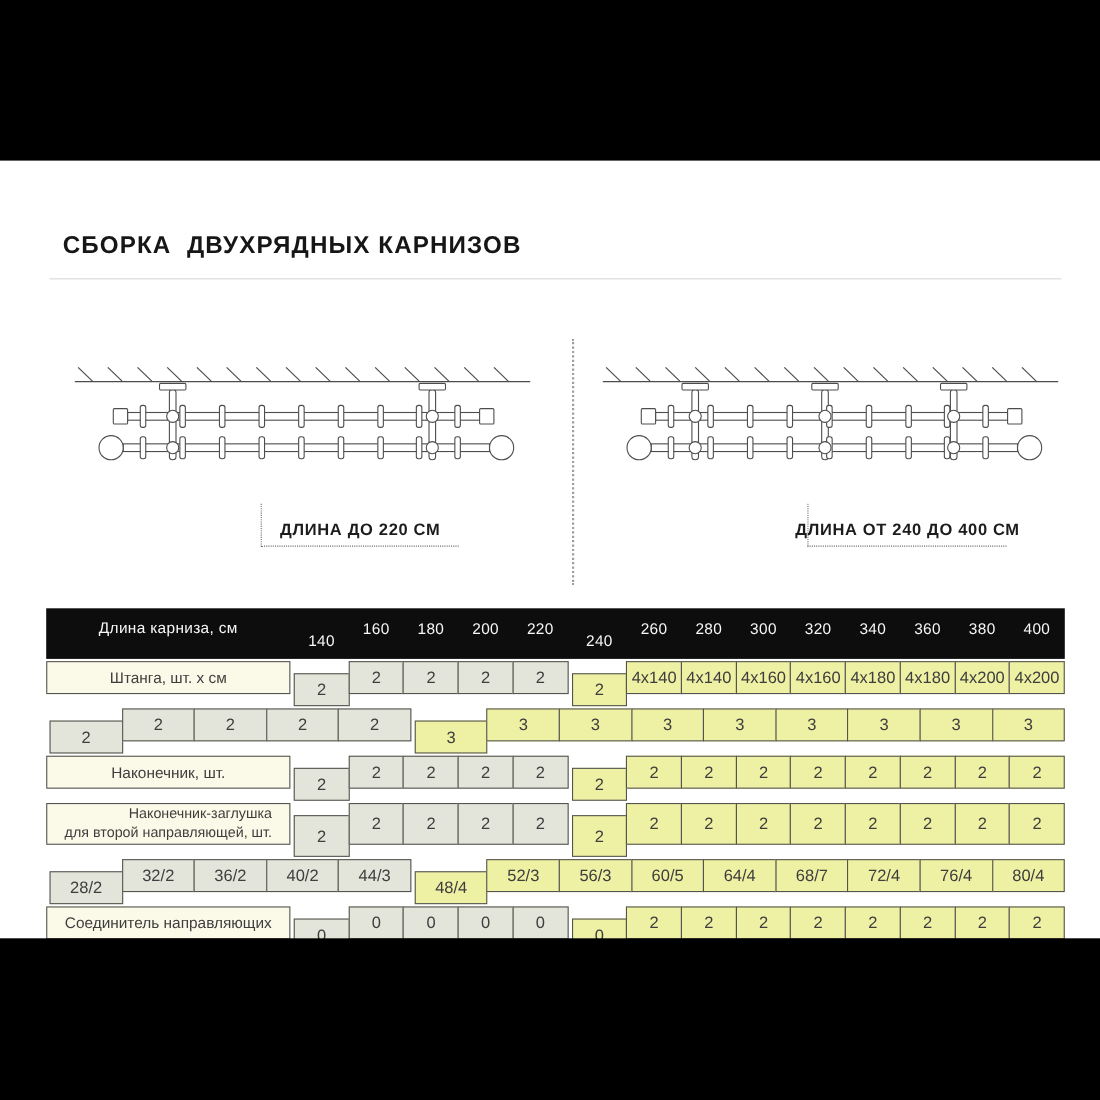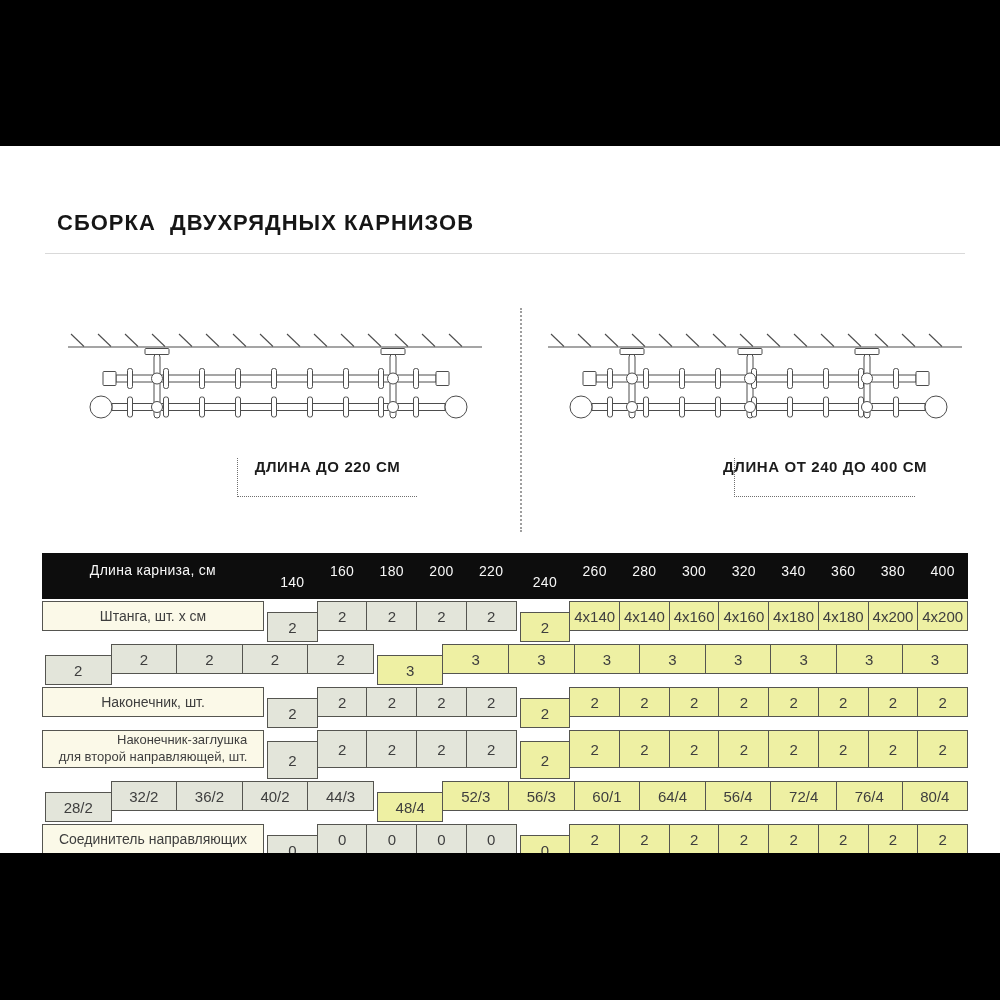--- a/index.html
+++ b/index.html
@@ -13,21 +13,21 @@
               color:#161616;letter-spacing:1px;white-space:pre;}
   .divider{position:absolute;left:45px;top:253px;width:920px;height:1px;background:#d9d9d9;}
 
   svg.diag{position:absolute;top:330px;width:430px;height:110px;}
   #diagram-left{left:60px;}
   #diagram-right{left:540px;}
   .vsep{position:absolute;left:520px;top:308px;height:224px;width:0;border-left:2px dotted #9e9e9e;}
 
   .bracket{position:absolute;top:458px;height:39px;box-sizing:border-box;
            border-left:1px dotted #6f6f6f;border-bottom:1px dotted #6f6f6f;
-           display:flex;justify-content:center;padding-bottom:6px;
+           display:flex;align-items:flex-end;justify-content:center;padding-bottom:6px;
            font-weight:700;font-size:15px;letter-spacing:0.6px;color:#1c1c1c;white-space:nowrap;}
   .bracket.left{left:237px;width:180px;}
   .bracket.right{left:734px;width:181px;}
 
   .ptable{position:absolute;left:42px;top:553px;width:926px;}
   .trow{display:flex;margin-top:2px;}
   .trow.head{margin-top:0;background:#0d0d0d;justify-content:flex-end;}
   .tcell{box-sizing:border-box;flex:1 1 0;display:flex;align-items:center;justify-content:center;
          text-align:center;color:#3e3e3e;font-size:15px;height:30px;
          border:1px solid #555550;background:#fff;}
@@ -251,23 +251,23 @@
       </div>
       <div class="trow">
         <div class="tcell g1 gap">28/2</div>
         <div class="tcell g1">32/2</div>
         <div class="tcell g1">36/2</div>
         <div class="tcell g1">40/2</div>
         <div class="tcell g1">44/3</div>
         <div class="tcell g2 gap">48/4</div>
         <div class="tcell g2">52/3</div>
         <div class="tcell g2">56/3</div>
-        <div class="tcell g2">60/1</div>
+        <div class="tcell g2">60/5</div>
         <div class="tcell g2">64/4</div>
-        <div class="tcell g2">56/4</div>
+        <div class="tcell g2">68/7</div>
         <div class="tcell g2">72/4</div>
         <div class="tcell g2">76/4</div>
         <div class="tcell g2">80/4</div>
       </div>
       <div class="trow">
         <div class="tcell lbl">Соединитель направляющих</div>
         <div class="tcell g1 gap">0</div>
         <div class="tcell g1">0</div>
         <div class="tcell g1">0</div>
         <div class="tcell g1">0</div>

